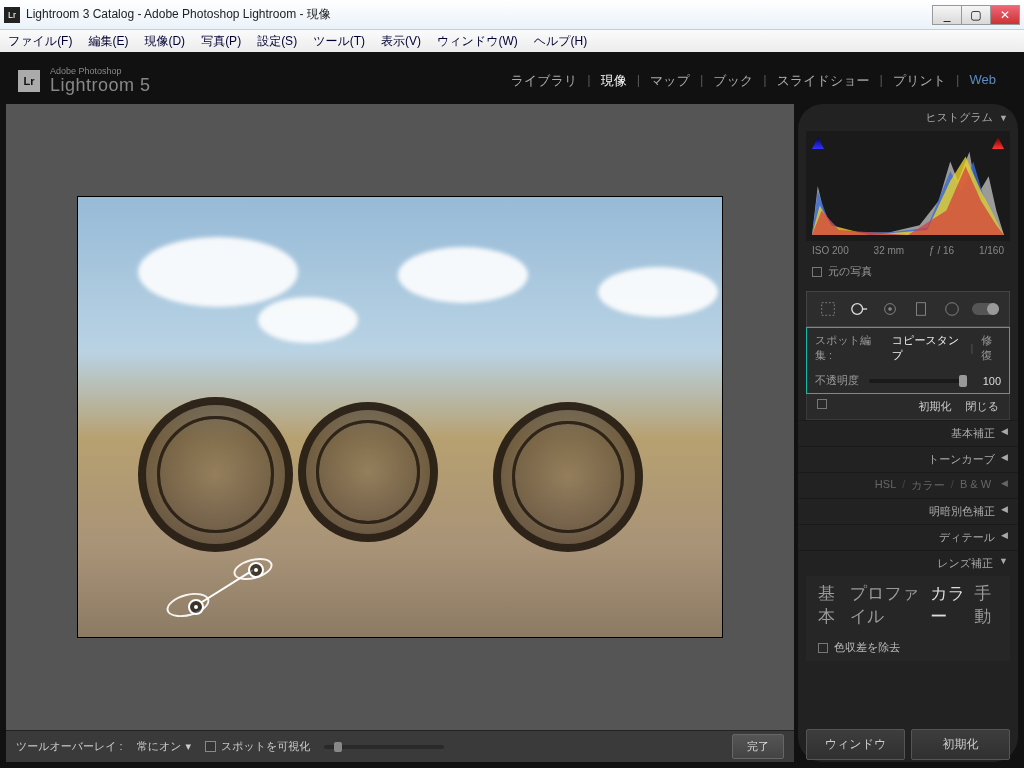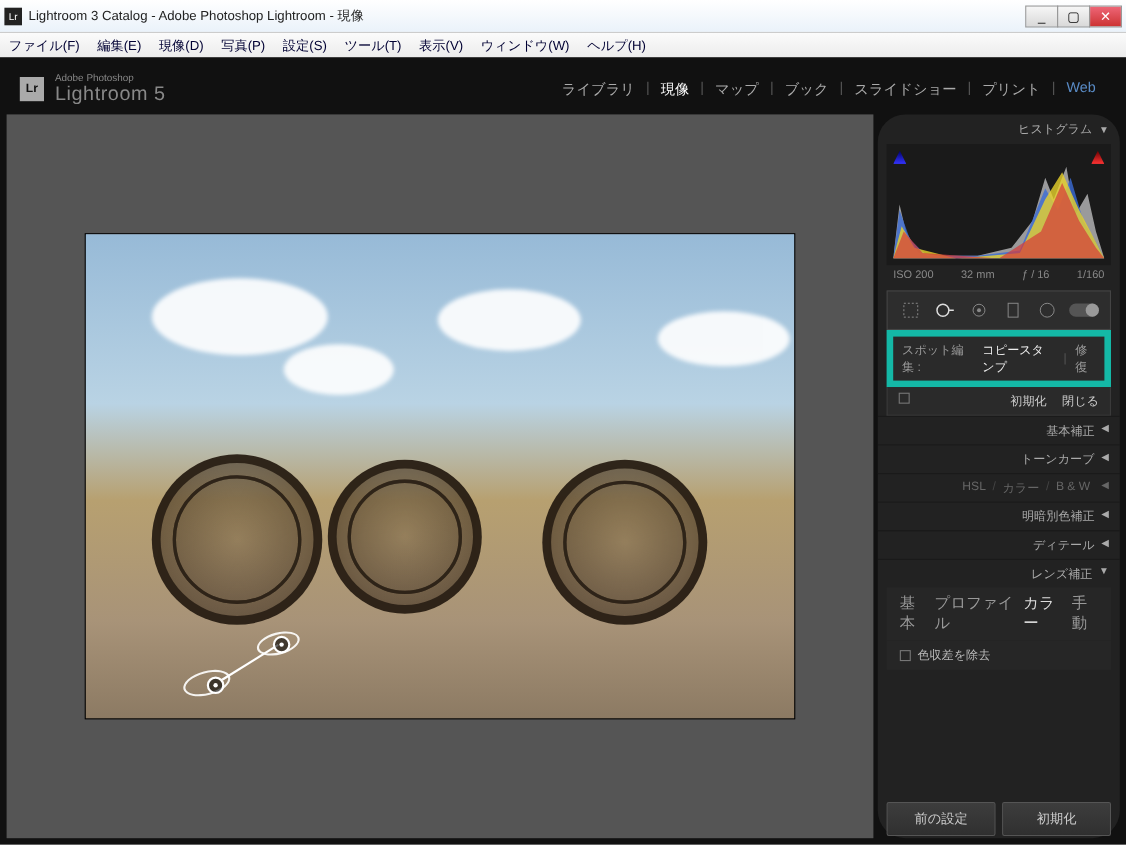--- a/index.html
+++ b/index.html
@@ -69,40 +69,40 @@
 .orig { display: flex; align-items: center; gap: 6px; padding: 4px 14px 8px; color: #999; }
 .sq { width: 10px; height: 10px; border: 1px solid #777; }
 
 .toolstrip { display: flex; align-items: center; gap: 10px; padding: 6px 10px; background: #2d2d2d; margin: 4px 8px 0; border: 1px solid #444; }
 .tool { width: 22px; height: 22px; display: flex; align-items: center; justify-content: center; cursor: pointer; color: #888; }
 .tool.active { color: #ddd; }
 .tool svg { width: 18px; height: 18px; }
 .switch { width: 28px; height: 12px; background: #555; border-radius: 6px; position: relative; margin-left: auto; cursor:pointer; }
 .switch::after { content:""; position:absolute; width:12px; height:12px; background:#999; border-radius:50%; right:0; }
 
-.panel-block { margin: 0 8px; background: #2a2a2a; border: 6px solid #14b8a6; }
+.panel-block { margin: 0 8px; background: #2a2a2a; border: 1px solid #14b8a6; }
 .pbrow { display: flex; align-items: center; padding: 5px 8px; gap: 10px; }
 .pbrow .lbl { color: #999; }
 .pbrow .val { margin-left: auto; color: #ddd; width: 28px; text-align: right; }
 .tabs { display: flex; gap: 8px; align-items: center; }
 .tabs .t { cursor: pointer; color: #999; }
 .tabs .t.active { color: #eee; }
 .tabs .sp { color: #555; }
 .slider { flex: 1; height: 4px; background: #1a1a1a; border-radius: 2px; position: relative; }
 .slider .handle { position: absolute; width: 8px; height: 12px; background: #999; top: -4px; border-radius: 2px; }
 
 .actionbar { display: flex; justify-content: flex-end; gap: 14px; padding: 5px 10px; background: #2a2a2a; margin: 0 8px; border: 1px solid #3a3a3a; border-top: none; color: #ccc; }
 .actionbar .sw { width: 10px; height: 10px; border:1px solid #777; margin-right:auto; }
 .actionbar span { cursor: pointer; }
 
 .section-collapsed { display: flex; justify-content: flex-end; padding: 5px 10px; color: #aaa; border-top: 1px solid #1a1a1a; cursor: pointer; gap: 6px; }
 .hsl-row { display:flex; justify-content:flex-end; gap:6px; padding: 5px 10px; color:#666; border-top:1px solid #1a1a1a; }
 .hsl-row span { cursor: pointer; }
 
-.lens-tabs { display: flex; gap: 8px; padding: 6px 12px; background: #262626; font-size: 14px; margin: 0 8px; }
+.lens-tabs { display: flex; gap: 8px; padding: 6px 12px; background: #262626; font-size: 17px; margin: 0 8px; }
 .lens-tabs span { color: #999; cursor: pointer; }
 .lens-tabs span.active { color: #ddd; }
 .lens-chk { display:flex; align-items:center; gap:6px; padding: 6px 12px; background:#262626; margin: 0 8px; }
 
 .bottom-buttons { margin-top: auto; display: flex; gap: 6px; padding: 6px 8px 2px; }
 .big-btn { flex: 1; padding: 6px 0; text-align: center; background: linear-gradient(#3d3d3d,#303030); border: 1px solid #555; color: #ccc; cursor: pointer; font-size: 12px; border-radius: 2px; }
 </style>
 </head>
 <body>
 
@@ -167,20 +167,35 @@
           <div class="spot-oval so2"></div>
           <div class="spot-line"></div>
           <div class="spot spot1">
               <div class="dot"></div>
             </div>
           <div class="spot spot2">
               <div class="dot"></div>
             </div>
         </div>
       </div>
+      <div class="toolbar-bottom">
+        <span>ツールオーバーレイ :</span>
+        <span class="dropdown">
+            <span>常にオン</span> 
+            <span>▾</span>
+          </span>
+        <span class="chk">
+            <span class="box"></span>
+            <span>スポットを可視化</span>
+          </span>
+        <div class="mini-slider">
+            <div class="knob"></div>
+          </div>
+        <div class="btn-done">完了</div>
+      </div>
     </div>
 
     <div class="rightpane">
       <div class="pheader">
           <span>ヒストグラム</span>
           <span class="tri">▼</span>
         </div>
       <div class="histogram">
         <div class="clip left"></div>
         <div class="clip right"></div>
@@ -190,20 +205,24 @@
           <path d="M0,40 L4,28 L10,36 L30,40 L60,38 L72,18 L80,8 L88,22 L96,34 L100,40 Z" fill="#e9d22b" opacity=".8"></path>
           <path d="M0,40 L5,30 L14,38 L50,40 L70,30 L80,12 L88,26 L96,36 L100,40 Z" fill="#d63b3b" opacity=".7"></path>
         </svg>
       </div>
       <div class="hist-meta">
         <span>ISO 200</span>
         <span>32 mm</span>
         <span>ƒ / 16</span>
         <span>1/160</span>
       </div>
+      <div class="orig">
+          <span class="sq"></span>
+          <span>元の写真</span>
+        </div>
 
       <div class="toolstrip">
         <div class="tool">
             <svg viewBox="0 0 20 20">
               <rect x="3" y="3" width="14" height="14" fill="none" stroke="currentColor" stroke-dasharray="2 2"></rect>
             </svg>
           </div>
         <div class="tool active">
             <svg viewBox="0 0 20 20">
               <circle cx="8" cy="10" r="6" fill="none" stroke="currentColor" stroke-width="1.5"></circle>
@@ -231,20 +250,27 @@
 
       <div class="panel-block">
         <div class="pbrow">
           <span class="lbl">スポット編集 :</span>
           <div class="tabs" style="margin-left:auto">
             <span class="t active">コピースタンプ</span>
             <span class="sp">|</span>
             <span class="t">修復</span>
           </div>
         </div>
+        <div class="pbrow">
+          <span class="lbl">不透明度</span>
+          <div class="slider">
+              <div class="handle" style="left:96%"></div>
+            </div>
+          <span class="val">100</span>
+        </div>
       </div>
       <div class="actionbar">
         <span class="sw"></span>
         <span>初期化</span>
         <span>閉じる</span>
       </div>
 
       <div class="section-collapsed">
           <span>基本補正</span>
           <span class="tri">◀</span>
@@ -279,18 +305,18 @@
         <span>プロファイル</span>
         <span class="active">カラー</span>
         <span>手動</span>
       </div>
       <div class="lens-chk">
           <span class="sq"></span>
           <span>色収差を除去</span>
         </div>
 
       <div class="bottom-buttons">
-        <div class="big-btn">前の設定</div>
+        <div class="big-btn">ウィンドウ</div>
         <div class="big-btn">初期化</div>
       </div>
     </div>
   </div>
 </div>
 
 </body></html>

